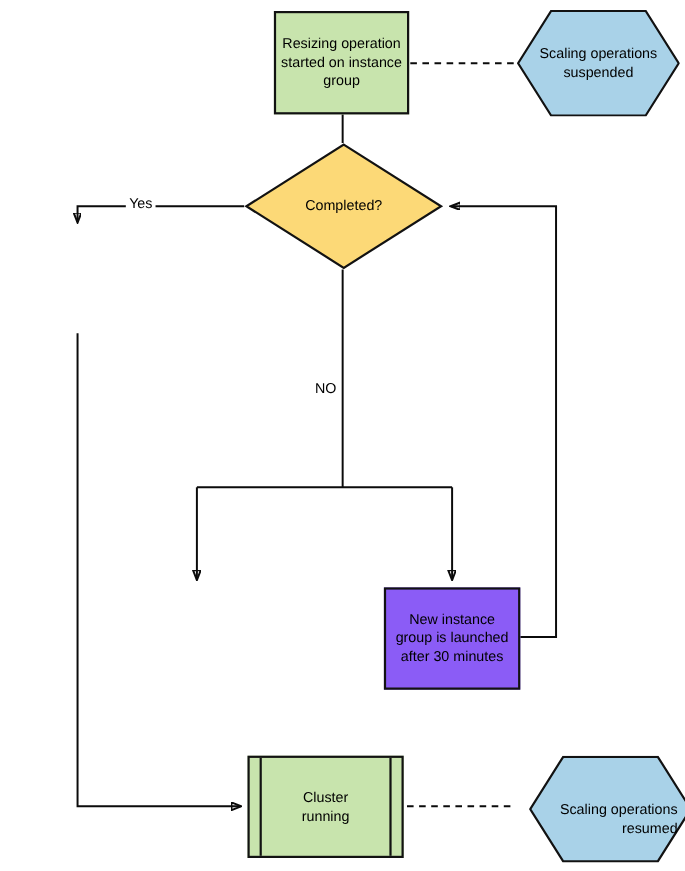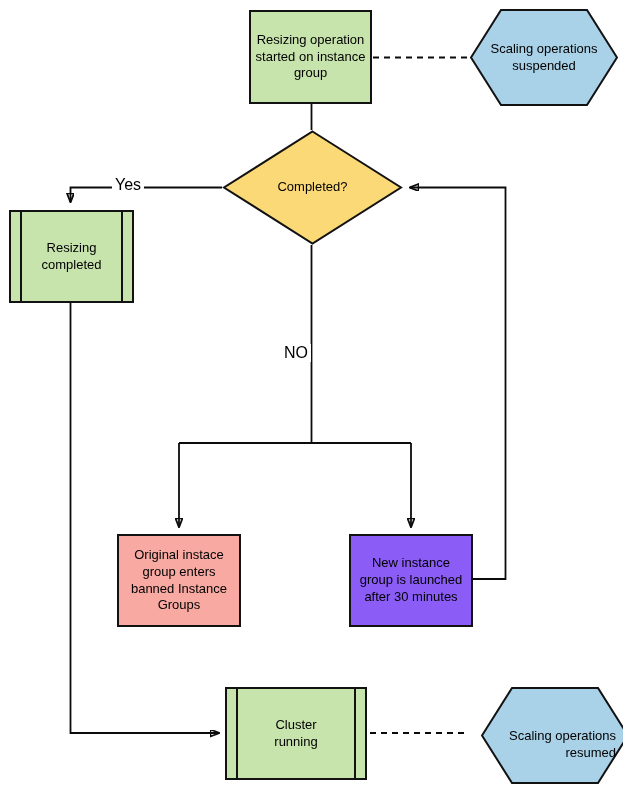--- a/index.html
+++ b/index.html
@@ -62,21 +62,21 @@
     background: #121212;
     z-index: 2;
   }
   .side-bar.left  { left: 9px; }
   .side-bar.right { right: 9px; }
   .edge-label {
     position: absolute;
     transform: translate(-50%, -50%);
     background: #ffffff;
     padding: 0 3px;
-    font-size: 16px;
+    font-size: 13px;
     z-index: 4;
   }
 </style>
 </head>
 <body>
 
 <div class="canvas">
 
   <svg class="edges-layer" viewBox="0 0 623 792" xmlns="http://www.w3.org/2000/svg">
     <defs>
@@ -107,29 +107,21 @@
     <span class="label" style="max-width:122px;">Scaling operations suspended</span>
   </div>
 
   <div class="node shape-node" style="left:222px; top:130px; width:181px; height:115px;">
     <svg width="181" height="115" viewBox="0 0 181 115">
       <polygon points="90.5,1.5 179,57.5 90.5,113.5 2,57.5" stroke="#121212" stroke-width="2" fill="#fcd977"></polygon>
     </svg>
     <span class="label">Completed?</span>
   </div>
 
-  <div class="node rect-node" style="left: 9px; top: 210px; width: 125px; height: 93px; background-color: rgb(200, 228, 173);">
-    <div class="side-bar left"></div>
-    <div class="side-bar right"></div>
-    <span class="label" style="max-width:90px;">Resizing completed</span>
-  </div>
 
-  <div class="node rect-node" style="left: 117px; top: 534px; width: 124px; height: 93px; background-color: rgb(248, 169, 162);">
-    <span class="label">Original instace group enters banned Instance Groups</span>
-  </div>
 
   <div class="node rect-node" style="left: 349px; top: 534px; width: 124px; height: 93px; background-color: #8b5cf6;">
     <span class="label">New instance group is launched after 30 minutes</span>
   </div>
 
   <div class="node rect-node" style="left: 225px; top: 687px; width: 142px; height: 93px; background-color: rgb(200, 228, 173);">
     <div class="side-bar left"></div>
     <div class="side-bar right"></div>
     <span class="label" style="max-width:88px;">Cluster running</span>
   </div>

